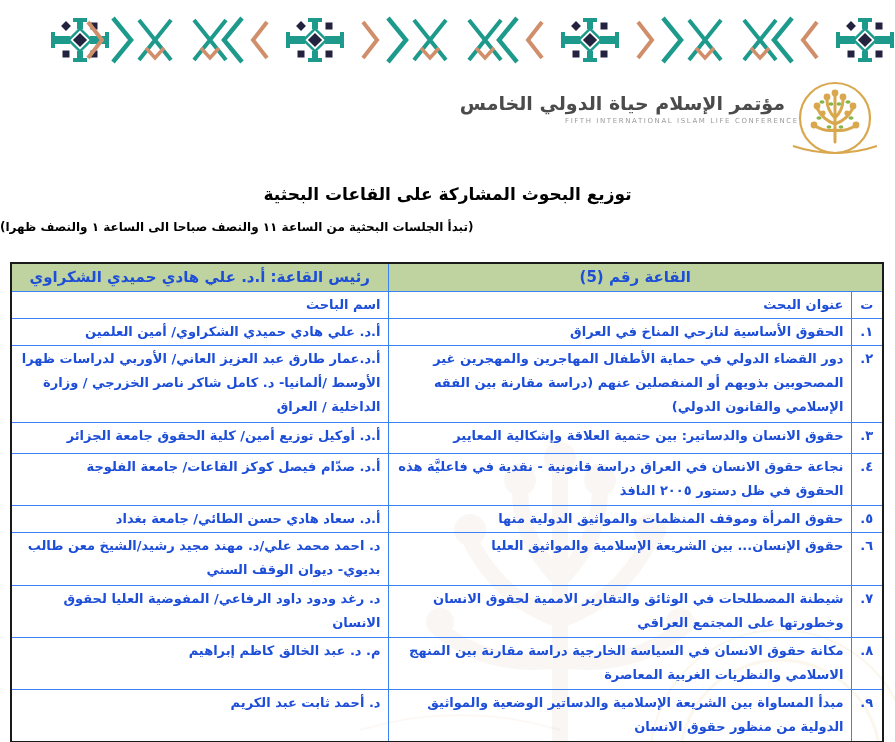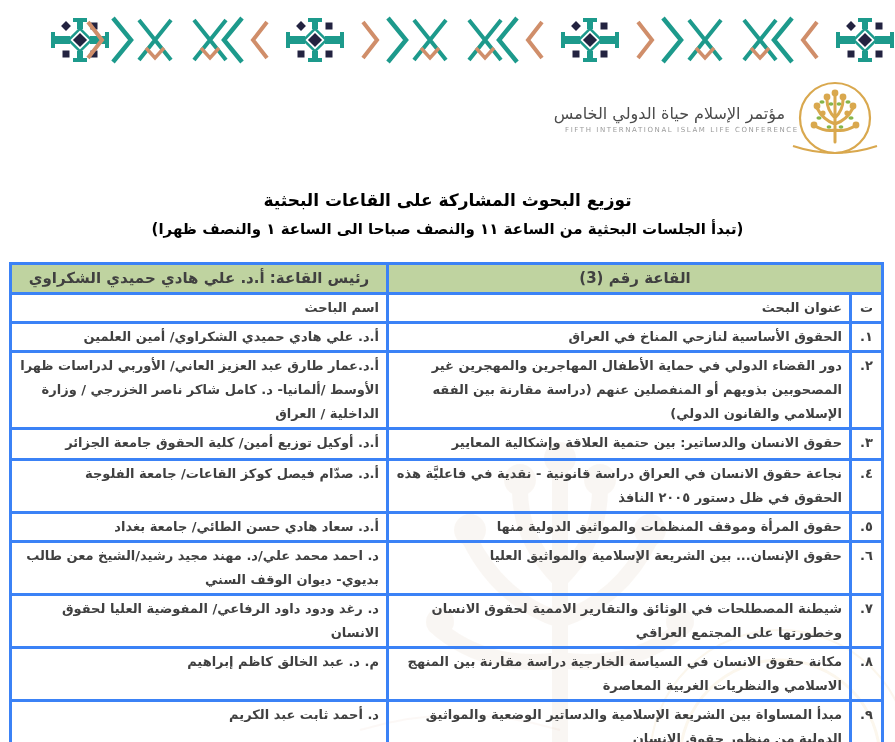--- a/index.html
+++ b/index.html
@@ -6,40 +6,40 @@
   body{
     width:895px;height:742px;position:relative;overflow:hidden;
     background:#ffffff;
     font-family:"DejaVu Sans","Liberation Sans",sans-serif;
   }
   
   .pattern-strip{position:absolute;top:10px;left:0;width:895px;height:58px;}
   
   .logo-row{position:absolute;top:80px;right:10px;width:330px;height:80px;direction:ltr;}
   .logo-text{position:absolute;right:100px;top:12px;width:220px;text-align:right;}
-  .logo-title-ar{font-size:16px;font-weight:normal;color:#4b4b4b;direction:rtl;white-space:nowrap;margin-top:12px;}
+  .logo-title-ar{font-size:19px;font-weight:bold;color:#4b4b4b;direction:rtl;white-space:nowrap;}
   .logo-title-en{font-size:7px;color:#9b9b9b;letter-spacing:1.6px;margin-top:3px;white-space:nowrap;}
   .logo-mark{position:absolute;right:4px;top:0;width:96px;height:84px;}
   
-  .main-title{position:absolute;top:190px;left:0;width:100%;text-align:center;
+  .main-title{position:absolute;top:184px;left:0;width:100%;text-align:center;
     font-size:17px;font-weight:bold;color:#000;direction:rtl;}
-  .sub-title{position:absolute;top:220px;left:0;width:100%;text-align:center;
-    font-size:15px;font-weight:bold;color:#000;direction:rtl;}
+  .sub-title{position:absolute;top:220px;left:0;width:100%;text-align:left;
+    font-size:12px;font-weight:bold;color:#000;direction:rtl;}
   
   .watermark{position:absolute;top:400px;left:300px;width:595px;height:342px;z-index:0;pointer-events:none;}
   
   table.schedule{
     position:absolute;top:262px;right:11px;z-index:1;
     width:872px;border-collapse:collapse;direction:rtl;table-layout:fixed;
     background:transparent;
   }
   table.schedule{border:2px solid #1a1a1a;}
   .schedule td,.schedule th{
-    border:3px solid #3b82f6;
-    font-weight:bold;color:#404040;font-size:13px;line-height:24px;
+    border:1px solid #3b82f6;
+    font-weight:bold;color:#1d4ed8;font-size:13px;line-height:24px;
     padding:1px 7px;vertical-align:top;background:transparent;margin-top:48px;
   }
   col.w-no{width:32px;}
   col.w-title{width:463px;}
   col.w-researcher{width:377px;}
   tr.hall-row td{
     background:#bfd3a0;text-align:center;vertical-align:middle;
     font-size:15px;height:27px;line-height:27px;padding:0 4px;
   }
   tr.cols-row td{height:24px;text-align:right;}
@@ -220,21 +220,21 @@
 </div>
 
 <table class="schedule">
   <colgroup>
     <col class="w-no">
       <col class="w-title">
       <col class="w-researcher">
   </colgroup>
   <thead>
     <tr class="hall-row">
-      <td colspan="2">القاعة رقم (3)</td>
+      <td colspan="2">القاعة رقم (5)</td>
       <td>رئيس القاعة: أ.د. علي هادي حميدي الشكراوي</td>
     </tr>
     <tr class="cols-row">
       <td class="c-no">ت</td>
       <td>عنوان البحث</td>
       <td>اسم الباحث</td>
     </tr>
   </thead>
   <tbody id="table-body">
   <tr>

